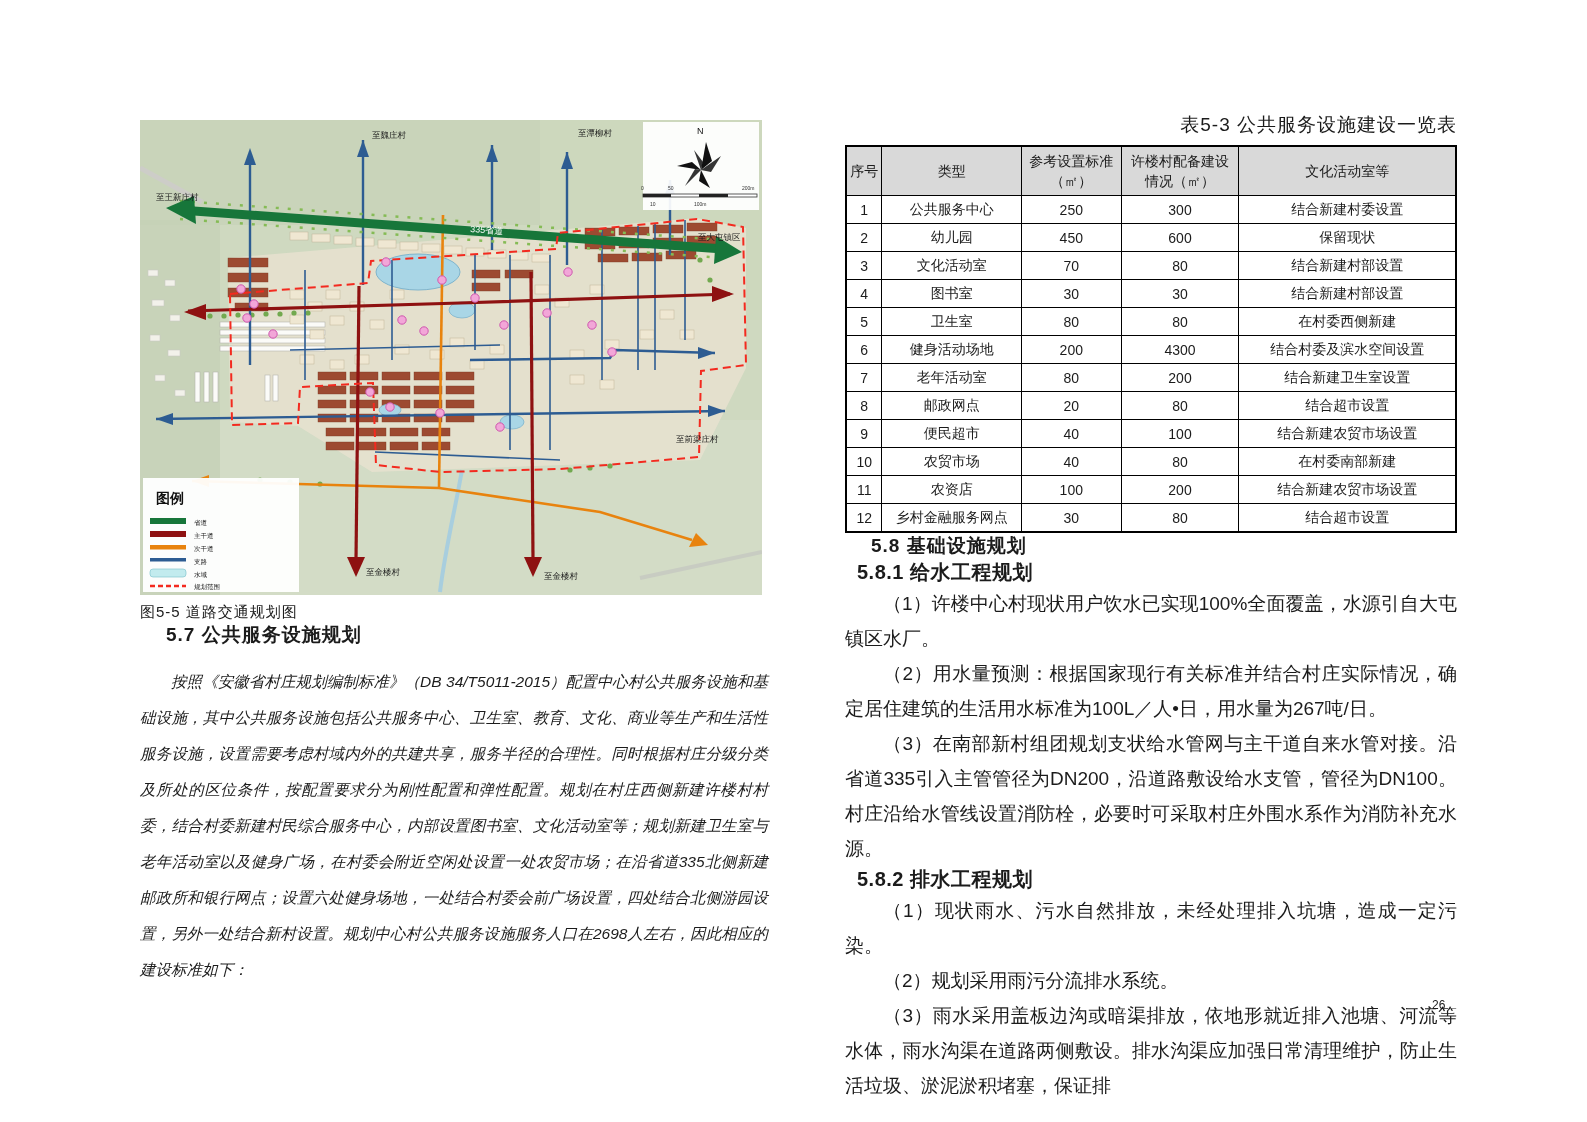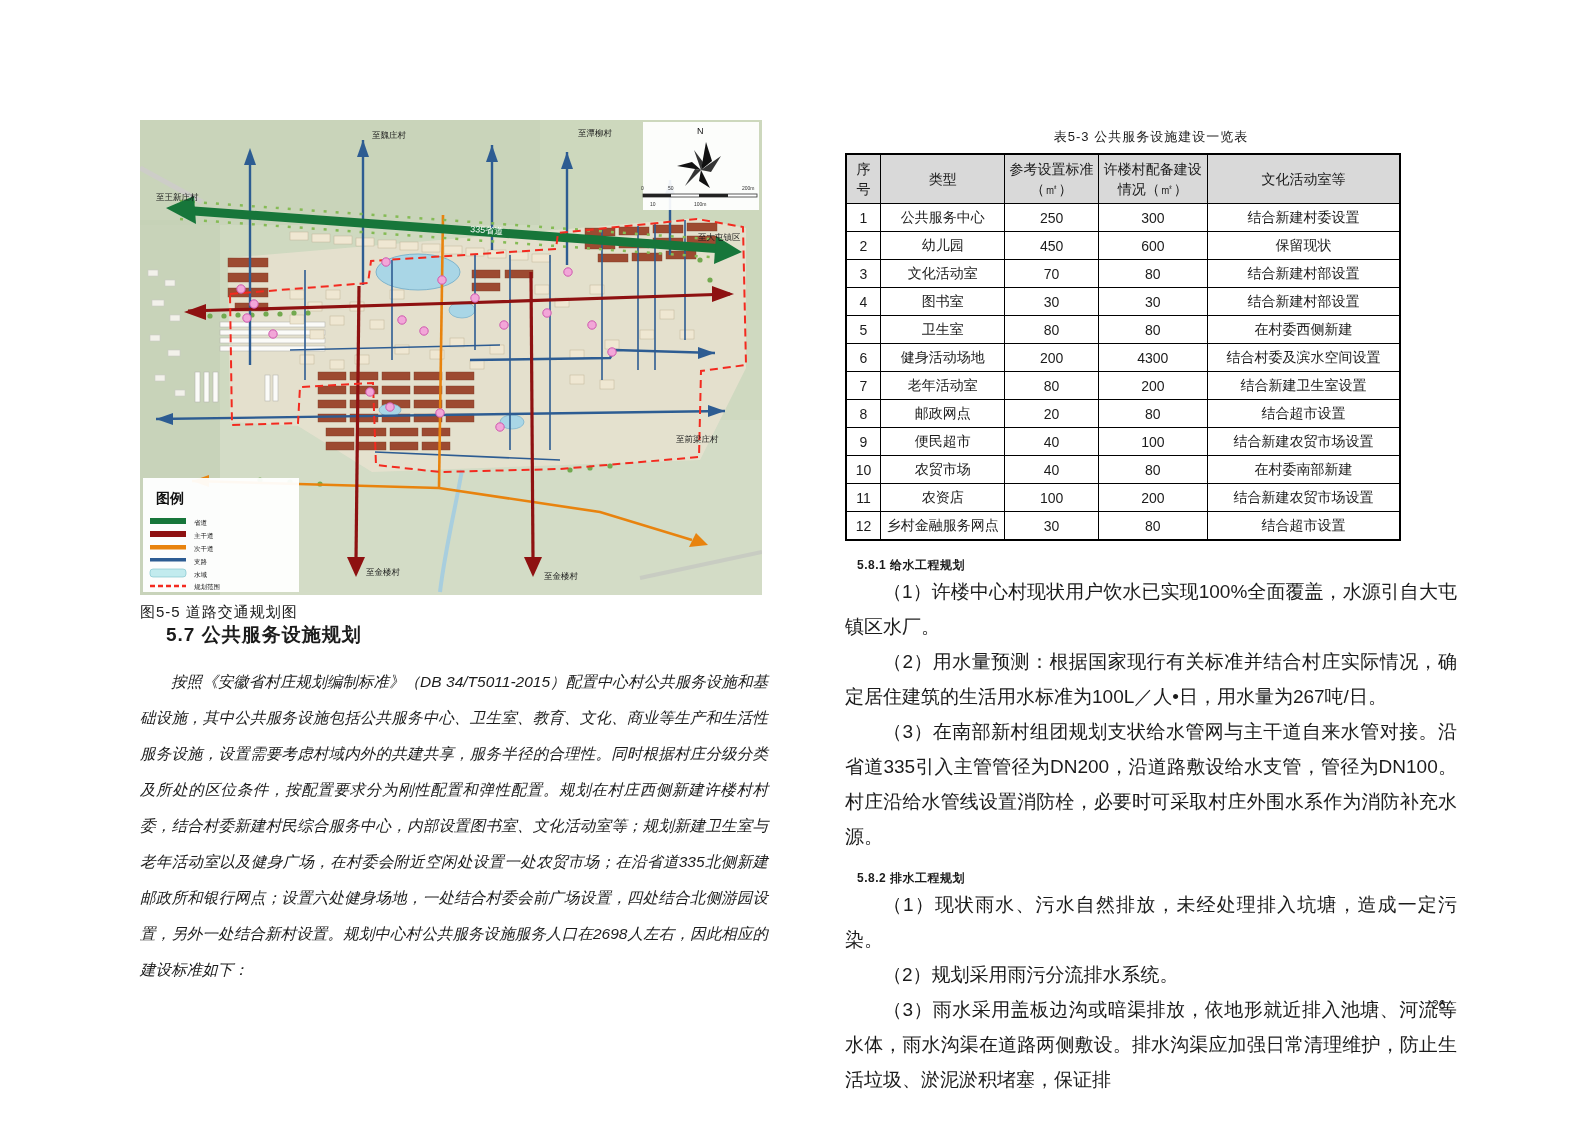--- a/index.html
+++ b/index.html
@@ -9,32 +9,32 @@
     overflow:hidden;
   }
   .col-left{position:absolute;left:140px;top:120px;width:628px}
   .col-right{position:absolute;left:845px;top:112px;width:612px}
 
   .map-wrap{width:622px;height:475px;position:relative}
   .map-wrap svg{display:block}
   .fig-caption{width:622px;font-size:15px;margin-top:8px;letter-spacing:1px}
 
   h2.sec{font-size:19px;font-weight:bold;margin:0 0 0 26px;letter-spacing:1px}
-  h3.subsec{font-size:12px;font-weight:bold;margin:16px 0 0 12px;letter-spacing:.5px}
+  h3.subsec{font-size:20px;font-weight:bold;margin:0 0 0 12px;letter-spacing:.5px}
 
   .s57-heading{margin-top:52px}
   .body-par{
     font-size:15.5px;line-height:36px;text-align:justify;text-indent:2em;
     margin:16px 0 0 0;
     font-style:italic;
   }
   .rp{font-size:19px;line-height:35px;text-align:justify;text-indent:2em;margin:0}
 
-  .table-title{text-align:center;font-size:13px;margin:16px 0 7px 0;letter-spacing:1px}
-  table.fac{border-collapse:collapse;width:556px;font-size:14px;border:2px solid #000}
+  .table-title{text-align:right;font-size:19px;margin:0 0 7px 0;letter-spacing:1px}
+  table.fac{border-collapse:collapse;width:612px;font-size:14px;border:2px solid #000}
   table.fac th,table.fac td{border:1px solid #000;text-align:center;vertical-align:middle;padding:2px 3px}
   table.fac th{background:#d9d9d9;font-weight:normal;height:44px;line-height:20px}
   table.fac td{height:23px}
 
   .s58-heading{margin-top:42px}
   .s581-heading{margin-top:26px;margin-bottom:10px}
   .s582-heading{margin-top:16px;margin-bottom:10px}
 
   .page-num{position:absolute;left:1432px;top:998px;font-size:12px}
 </style>
@@ -445,20 +445,21 @@
         <tr>
           <td>12</td>
           <td>乡村金融服务网点</td>
           <td>30</td>
           <td>80</td>
           <td>结合超市设置</td>
         </tr>
     </tbody>
   </table>
 
+  <h2 class="sec s58-heading">5.8  基础设施规划</h2>
 
   <h3 class="subsec s581-heading">5.8.1  给水工程规划</h3>
   <p class="rp">（1）许楼中心村现状用户饮水已实现100%全面覆盖，水源引自大屯镇区水厂。</p>
   <p class="rp">（2）用水量预测：根据国家现行有关标准并结合村庄实际情况，确定居住建筑的生活用水标准为100L／人•日，用水量为267吨/日。</p>
   <p class="rp">（3）在南部新村组团规划支状给水管网与主干道自来水管对接。沿省道335引入主管管径为DN200，沿道路敷设给水支管，管径为DN100。村庄沿给水管线设置消防栓，必要时可采取村庄外围水系作为消防补充水源。</p>
 
   <h3 class="subsec s582-heading">5.8.2  排水工程规划</h3>
   <p class="rp">（1）现状雨水、污水自然排放，未经处理排入坑塘，造成一定污染。</p>
   <p class="rp">（2）规划采用雨污分流排水系统。</p>
   <p class="rp">（3）雨水采用盖板边沟或暗渠排放，依地形就近排入池塘、河流等水体，雨水沟渠在道路两侧敷设。排水沟渠应加强日常清理维护，防止生活垃圾、淤泥淤积堵塞，保证排</p>

